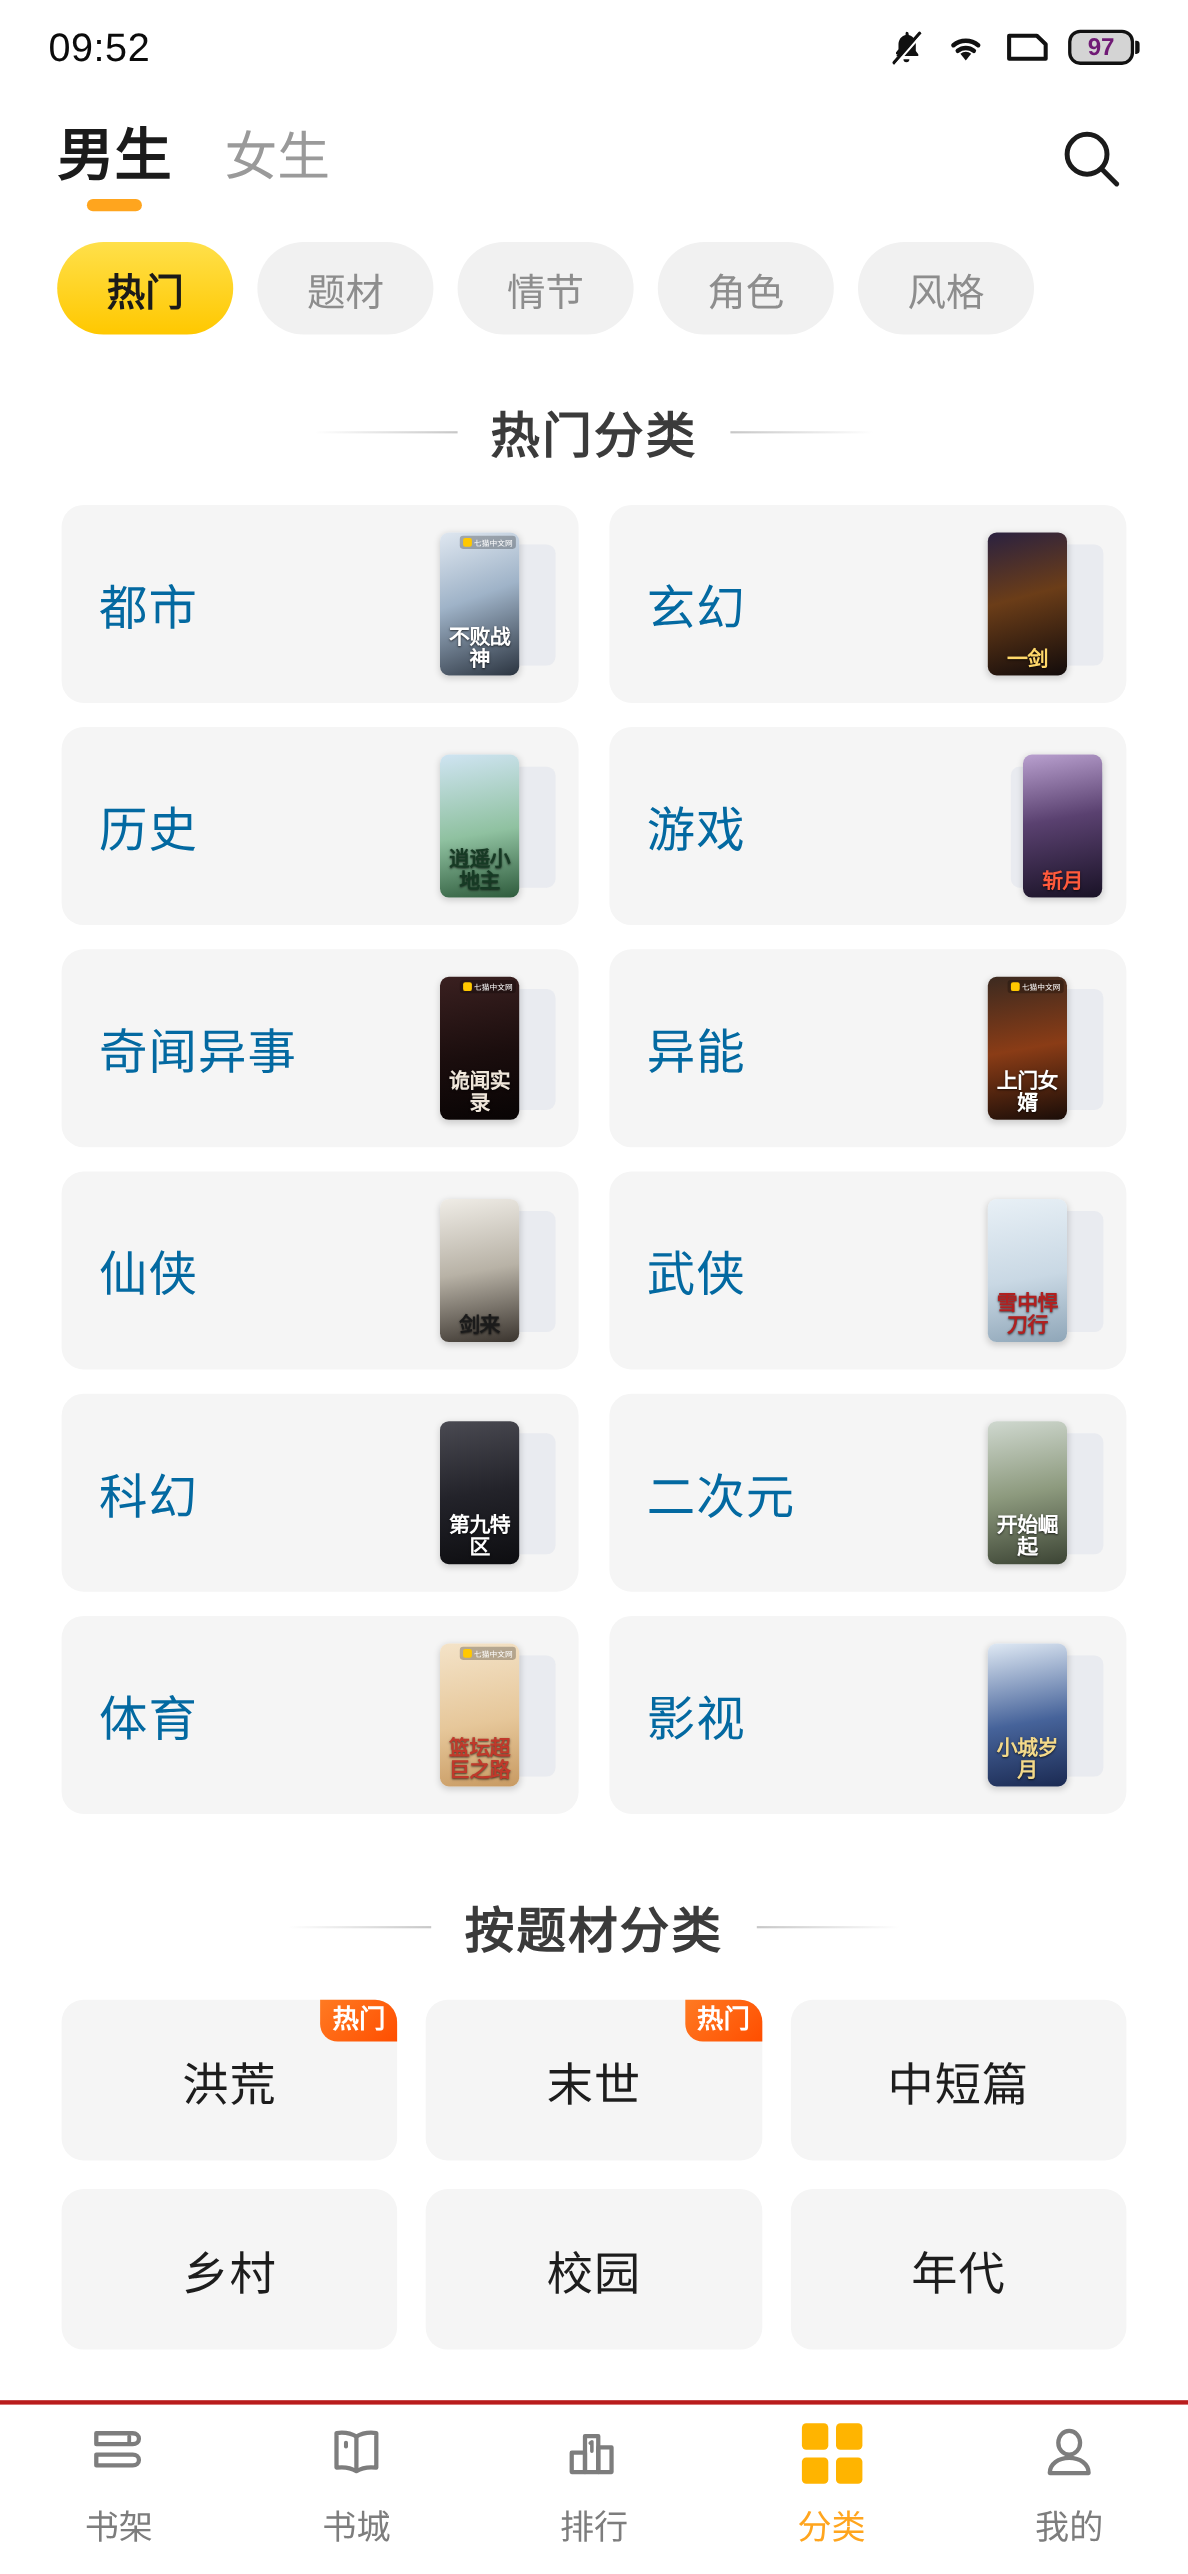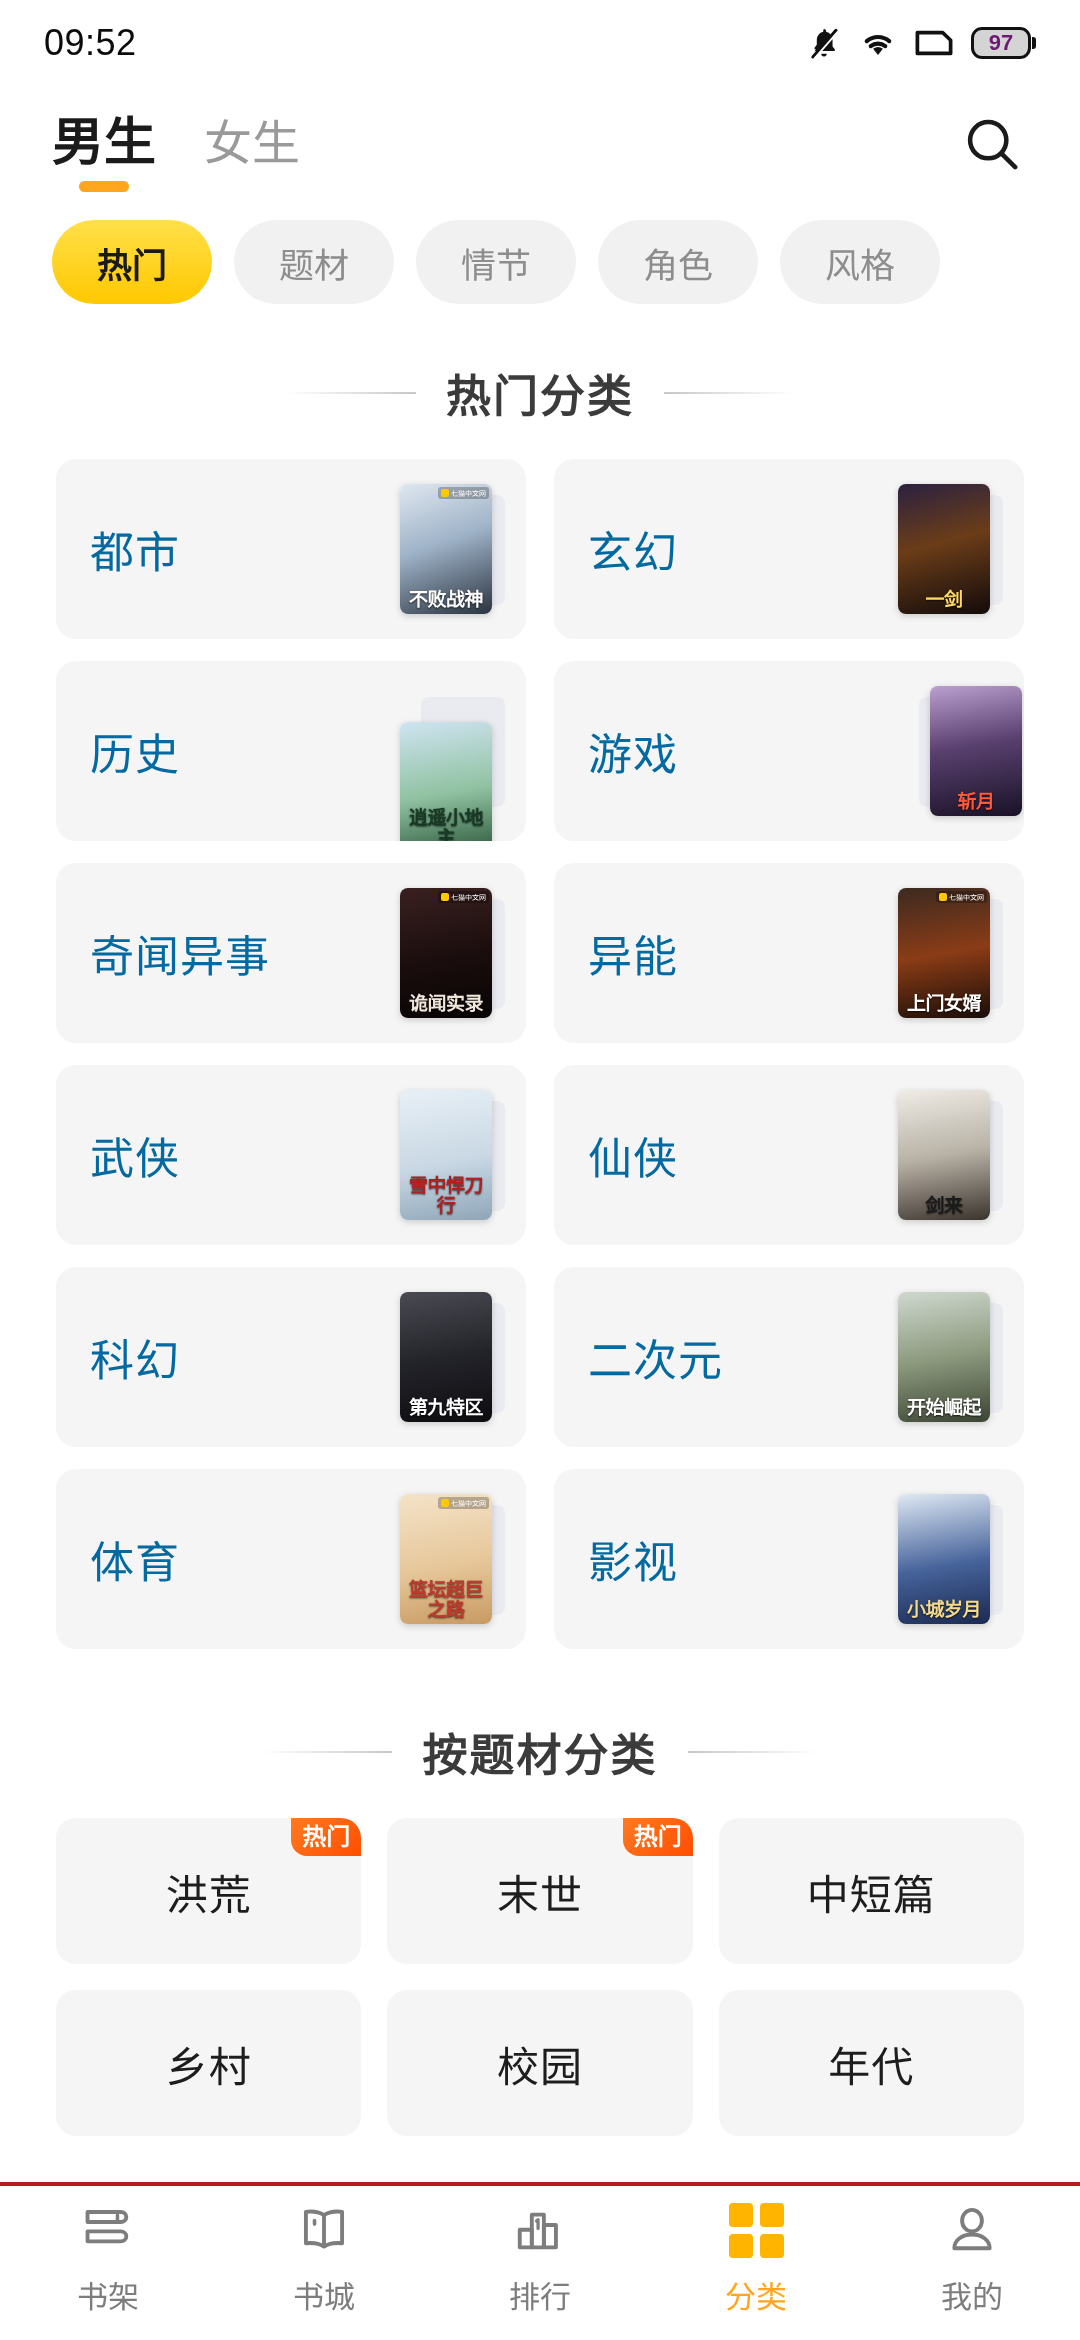--- a/index.html
+++ b/index.html
@@ -91,21 +91,21 @@
   .cat-name{ font-size:44px; color:#0369a1; font-weight:400; letter-spacing:1px; }
   .cover-wrap{
     position:absolute; right:30px; top:50%; transform:translateY(-50%);
     width:96px; height:130px;
   }
   .cover-back{
     position:absolute; right:-9px; top:11px; width:84px; height:110px;
     border-radius:8px; background:#e6e9ef; opacity:.85;
   }
   .cover{
-    position:absolute; left:0; top:0; width:92px; height:130px;
+    position:absolute; left:0; top:0; width:72px; height:130px;
     border-radius:8px; overflow:hidden;
     box-shadow:0 2px 7px rgba(0,0,0,.18);
     display:flex; flex-direction:column; justify-content:flex-end;
   }
   .cover-title{
     font-size:19px; font-weight:700; text-align:center; line-height:1.05;
     padding:0 3px 4px 3px; letter-spacing:-.5px;
     text-shadow:0 1px 2px rgba(0,0,0,.7);
   }
   .cover-brand{
@@ -243,21 +243,21 @@
           <div class="cover-back"></div>
           <div class="cover" style="background: linear-gradient(165deg, rgb(42, 33, 64) 0%, rgb(107, 61, 24) 45%, rgb(18, 11, 11) 100%);">
             <div class="cover-title" style="color: rgb(255, 216, 106);">一剑</div>
           </div>
         </div>
       </div>
       <div class="cat-card">
         <div class="cat-name">历史</div>
         <div class="cover-wrap">
           <div class="cover-back"></div>
-          <div class="cover" style="background: linear-gradient(170deg, rgb(207, 228, 242) 0%, rgb(143, 193, 160) 55%, rgb(46, 91, 60) 100%); margin-top: 36px;">
+          <div class="cover" style="background: linear-gradient(170deg, rgb(207, 228, 242) 0%, rgb(143, 193, 160) 55%, rgb(46, 91, 60) 100%);">
             <div class="cover-title" style="color: rgb(22, 58, 36);">逍遥小地主</div>
           </div>
         </div>
       </div>
       <div class="cat-card">
         <div class="cat-name">游戏</div>
         <div class="cover-wrap">
           <div class="cover-back"></div>
           <div class="cover" style="background: linear-gradient(170deg, rgb(185, 160, 207) 0%, rgb(90, 65, 112) 45%, rgb(25, 18, 38) 100%); margin-left: 32px;">
             <div class="cover-title" style="color: rgb(255, 90, 60);">斩月</div>
@@ -284,34 +284,34 @@
           <div class="cover" style="background: linear-gradient(170deg, rgb(60, 42, 32) 0%, rgb(138, 60, 22) 50%, rgb(26, 13, 8) 100%);">
             <div class="cover-brand">
               <i></i>
               <span>七猫中文网</span>
             </div>
             <div class="cover-title" style="color: rgb(255, 255, 255);">上门女婿</div>
           </div>
         </div>
       </div>
       <div class="cat-card">
+        <div class="cat-name">仙侠</div>
+        <div class="cover-wrap">
+          <div class="cover-back"></div>
+          <div class="cover" style="background: linear-gradient(170deg, rgb(239, 236, 230) 0%, rgb(184, 178, 166) 50%, rgb(58, 52, 46) 100%);">
+            <div class="cover-title" style="color: rgb(27, 27, 27);">剑来</div>
+          </div>
+        </div>
+      </div>
+      <div class="cat-card">
         <div class="cat-name">武侠</div>
         <div class="cover-wrap">
           <div class="cover-back"></div>
           <div class="cover" style="background: linear-gradient(170deg, rgb(232, 240, 246) 0%, rgb(201, 216, 228) 55%, rgb(143, 166, 184) 100%);">
             <div class="cover-title" style="color: rgb(176, 32, 32);">雪中悍刀行</div>
-          </div>
-        </div>
-      </div>
-      <div class="cat-card">
-        <div class="cat-name">仙侠</div>
-        <div class="cover-wrap">
-          <div class="cover-back"></div>
-          <div class="cover" style="background: linear-gradient(170deg, rgb(239, 236, 230) 0%, rgb(184, 178, 166) 50%, rgb(58, 52, 46) 100%);">
-            <div class="cover-title" style="color: rgb(27, 27, 27);">剑来</div>
           </div>
         </div>
       </div>
       <div class="cat-card">
         <div class="cat-name">科幻</div>
         <div class="cover-wrap">
           <div class="cover-back"></div>
           <div class="cover" style="background: linear-gradient(170deg, rgb(74, 74, 82) 0%, rgb(35, 35, 42) 50%, rgb(13, 13, 16) 100%);">
             <div class="cover-title" style="color: rgb(255, 255, 255);">第九特区</div>
           </div>

